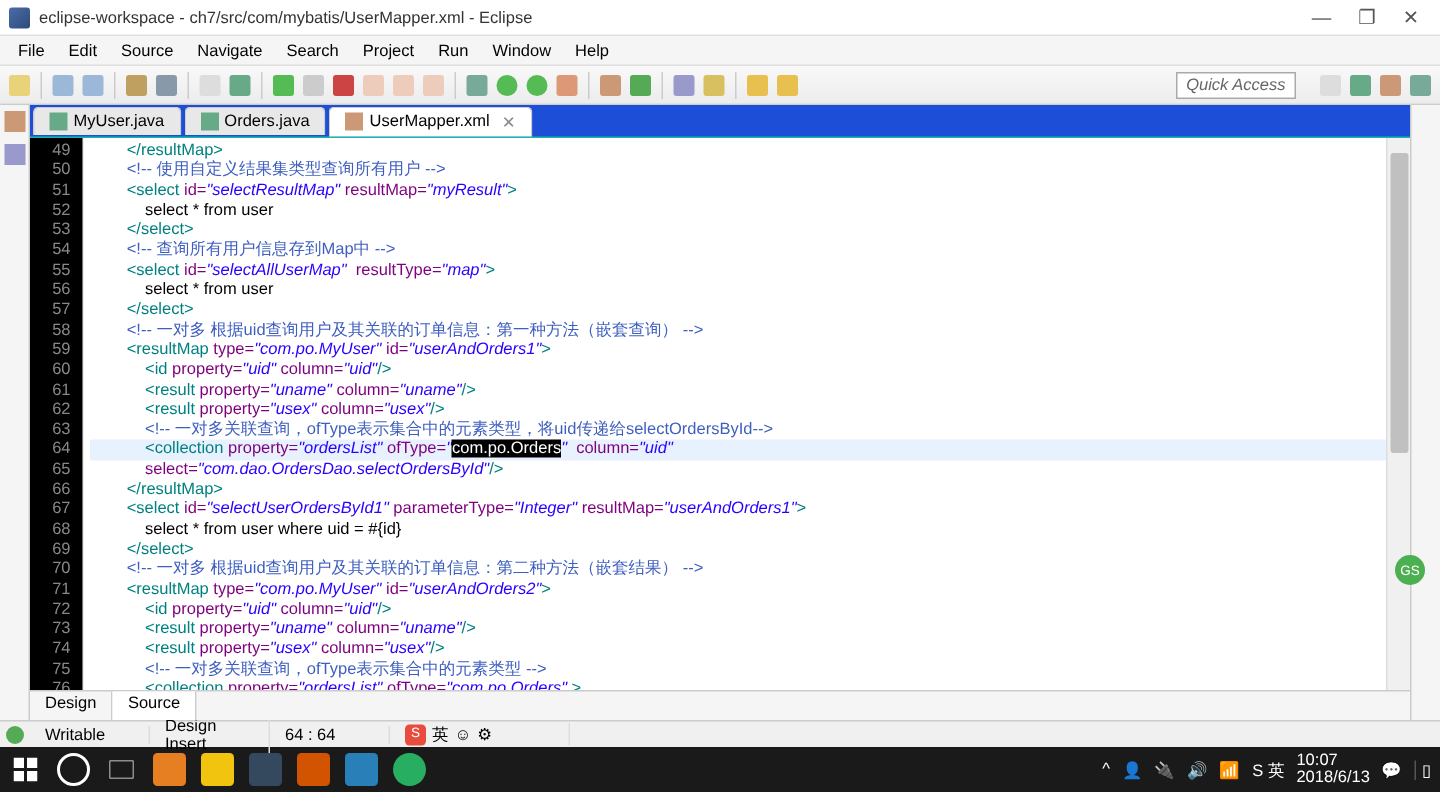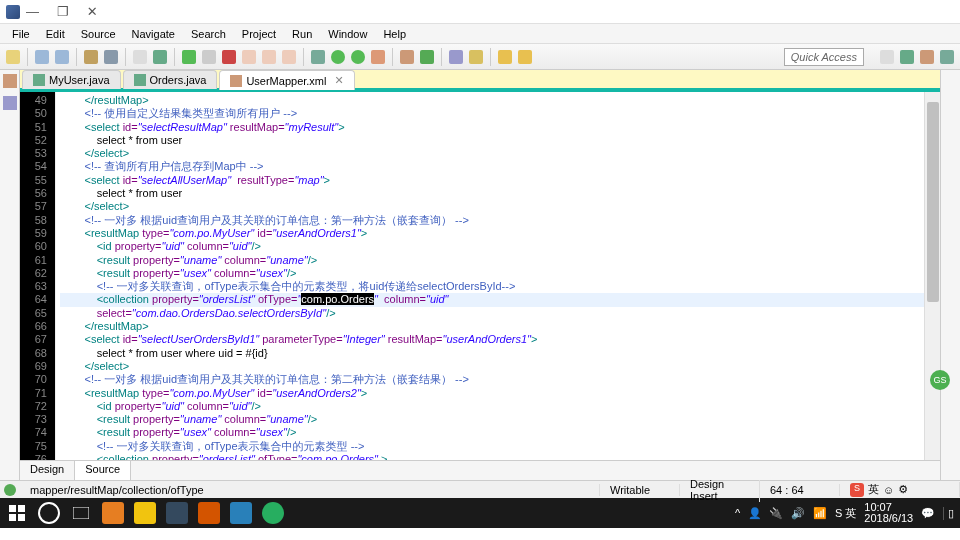--- a/index.html
+++ b/index.html
@@ -14,21 +14,21 @@
 .toolbar { height: 26px; background: linear-gradient(#f9f9f9,#ececec); border-bottom: 1px solid #ccc; display: flex; align-items: center; padding: 0 4px; gap: 2px; }
 .tbtn { width: 18px; height: 18px; display: inline-flex; align-items: center; justify-content: center; border-radius: 2px; cursor: pointer; }
 .tsep { width: 1px; height: 18px; background: #ccc; margin: 0 3px; }
 .tico { width: 14px; height: 14px; border-radius: 2px; }
 .quick-access { margin-left: auto; border: 1px solid #aaa; padding: 2px 6px; font-style: italic; color: #666; background: #fff; margin-right: 12px; }
 .perspective { display: flex; gap: 2px; }
 .main { display: flex; height: 410px; }
 .leftbar { width: 20px; background: #f5f5f5; border-right: 1px solid #ccc; display: flex; flex-direction: column; align-items: center; gap: 8px; padding-top: 4px; }
 .leftbar .lico { width: 14px; height: 14px; cursor: pointer; }
 .editor-area { flex: 1; display: flex; flex-direction: column; background: #fff; position: relative; }
-.tabs { height: 22px; display: flex; background: #fef9c3; border-bottom: 4px solid #14b8a6; align-items: flex-start; }
+.tabs { height: 22px; display: flex; background: #1d4ed8; border-bottom: 1px solid #14b8a6; align-items: center; }
 .tab { padding: 3px 10px; display: flex; align-items: center; gap: 4px; background: #e8e8e8; border: 1px solid #ccc; border-bottom: none; border-radius: 4px 4px 0 0; margin-left: 2px; cursor: pointer; }
 .tab.active { background: #fff; }
 .tab .cls { color: #888; margin-left: 4px; }
 .tab .fi { width: 12px; height: 12px; }
 .code-wrap { flex: 1; display: flex; overflow: hidden; }
 .gutter { width: 36px; background: #000000; text-align: right; padding: 2px 8px 2px 0; color: #888; font-family: Consolas, monospace; font-size: 11px; line-height: 13.3px; border-right: 1px solid #eee; }
 .code { flex: 1; font-family: Consolas, monospace; font-size: 11px; line-height: 13.3px; padding: 2px 0 2px 4px; white-space: pre; color: #000; overflow: auto; }
 .code .line { display: block; height: 13.3px; }
 .code .line.hl { background: #e8f2fe; }
 .t-tag { color: #008080; text-align: right; }
@@ -50,20 +50,21 @@
 .taskbar .tb { width: 22px; height: 22px; display: flex; align-items: center; justify-content: center; border-radius: 2px; cursor: pointer; }
 .taskbar .right { margin-left: auto; display: flex; align-items: center; gap: 8px; font-size: 10px; }
 .taskbar .clock { text-align: left; line-height: 11px; }
 .green-ball { position: absolute; right: -10px; top: 300px; width: 20px; height: 20px; background: #4caf50; border-radius: 50%; color: #fff; font-size: 9px; display: flex; align-items: center; justify-content: center; text-align: center; }
 </style>
 </head>
 <body>
 
 <div class="titlebar">
   <div class="ico"></div>
+  <div class="title">eclipse-workspace - ch7/src/com/mybatis/UserMapper.xml - Eclipse</div>
   <div class="winbtns">
     <span>—</span>
     <span>❐</span>
     <span>✕</span>
   </div>
 </div>
 
 <div class="menubar" id="menubar">
     <span>File</span>
     <span>Edit</span>
@@ -237,21 +238,20 @@
   <div class="rightbar">
     <div class="lico" style="background:#9bc"></div>
     <div class="lico" style="background:#c9a"></div>
     <div class="lico" style="background:#aac"></div>
     <div class="lico" style="background:#7a9"></div>
   </div>
 </div>
 
 <div class="statusbar">
   <div class="sico" style="background:#5a5;border-radius:50%"></div>
-  <div class="cell" style="flex:1">mapper/resultMap/collection/ofType</div>
   <div class="cell" style="width:80px">Writable</div>
   <div class="cell" style="width:80px">Design Insert</div>
   <div class="cell" style="width:80px">64 : 64</div>
   <div class="cell" style="width:120px;display:flex;gap:4px;align-items:center">
     <div style="width:14px;height:14px;background:#e74c3c;border-radius:3px;color:#fff;font-size:9px;text-align:center">S</div>
     <span>英</span>
     <span>☺</span>
     <span>⚙</span>
   </div>
 </div>

